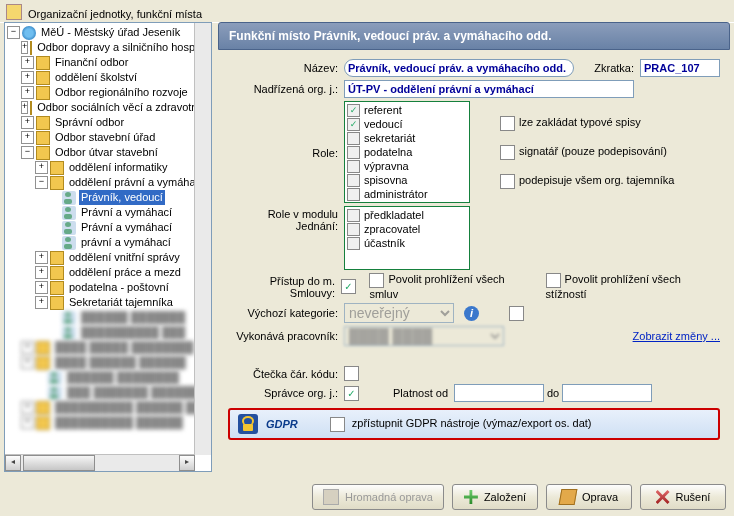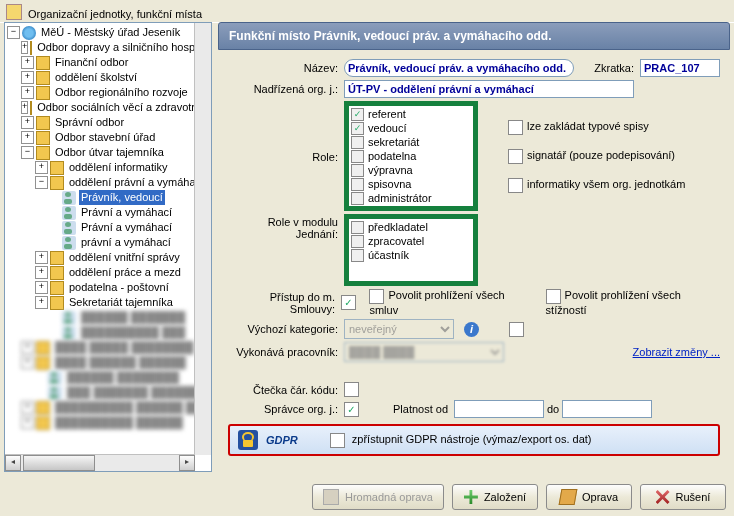--- a/index.html
+++ b/index.html
@@ -118,32 +118,32 @@
 input.txt {
   height: 18px;
   border: 1px solid #7f9db9;
   padding: 0 3px;
   font-family: Tahoma, sans-serif;
   font-size: 11px;
   box-sizing: border-box;
 }
 .txt.bold { font-weight: bold; color:#000099;}
 .list-box {
-  border:5px solid #15803d;
+  border:1px solid #15803d;
   background:#fff;
   width: 120px;
   padding:1px 2px;
 }
 .list-item { display:flex; align-items:center; height:14px; }
 .list-item .cb { width:11px;height:11px;border:1px solid #888;margin-right:4px;background:#f0f0f0;display:flex;align-items:center;justify-content:center;font-size:9px;color:#2a6;}
 .list-item .cb.chk::before{content:'✓';}
 .cb-inline { width:13px;height:13px;border:1px solid #888;background:#fff;display:inline-flex;align-items:center;justify-content:center;font-size:10px;color:#2a6;margin-right:4px;vertical-align:middle;}
 .cb-inline.chk::before{content:'✓';}
 select.sel-box {
-  height:20px;border:1px solid #7f9db9;font-family:Tahoma,sans-serif;font-size:11px;
+  height:20px;border:1px solid #7f9db9;font-family:Tahoma,sans-serif;font-size:14px;
   background:#ece9d8;
 }
 .info-circle{width:15px;height:15px;border-radius:50%;background:#3b78cc;color:#fff;font-style:italic;font-weight:bold;display:inline-flex;align-items:center;justify-content:center;font-size:11px;margin-left:10px;}
 .link{color:#0023c4;text-decoration:underline;}
 .gdpr-row{
   border:2px solid #cc0000;
   background:linear-gradient(to bottom,#e8f0fb,#cfe0f4);
   border-radius:3px;
   padding:4px 8px;
   display:flex;align-items:center;
@@ -229,21 +229,21 @@
             <span class="tree-label">Správní odbor</span>
           </div>
         <div class="tree-row" style="padding-left:14px">
             <span class="pm">+</span>
             <span class="tree-icon icon-cube"></span>
             <span class="tree-label">Odbor stavební úřad</span>
           </div>
         <div class="tree-row" style="padding-left:14px">
             <span class="pm">−</span>
             <span class="tree-icon icon-cube"></span>
-            <span class="tree-label">Odbor útvar tajemníka</span>
+            <span class="tree-label">Odbor útvar stavební</span>
           </div>
 
         <div class="tree-row" style="padding-left:28px">
             <span class="pm">+</span>
             <span class="tree-icon icon-cube"></span>
             <span class="tree-label">oddělení informatiky</span>
           </div>
         <div class="tree-row" style="padding-left:28px">
             <span class="pm">−</span>
             <span class="tree-icon icon-cube"></span>
@@ -389,21 +389,21 @@
                 <span>spisovna</span>
               </div>
             <div class="list-item">
                 <span class="cb"></span>
                 <span>administrátor</span>
               </div>
           </div>
           <div class="right-check-stack">
             <label class="right-labels"><span class="cb-inline"></span><span>lze zakládat typové spisy</span></label>
             <label class="right-labels"><span class="cb-inline"></span><span>signatář (pouze podepisování)</span></label>
-            <label class="right-labels"><span class="cb-inline"></span><span>informatiky všem org. jednotkám</span></label>
+            <label class="right-labels"><span class="cb-inline"></span><span>podepisuje všem org. tajemníka</span></label>
           </div>
         </div>
 
         <div class="form-row" style="align-items:flex-start">
           <div class="form-label-col" style="padding-top:2px">Role v modulu Jednání:</div>
           <div class="list-box" style="height:60px">
             <div class="list-item">
                 <span class="cb"></span>
                 <span>předkladatel</span>
               </div>

